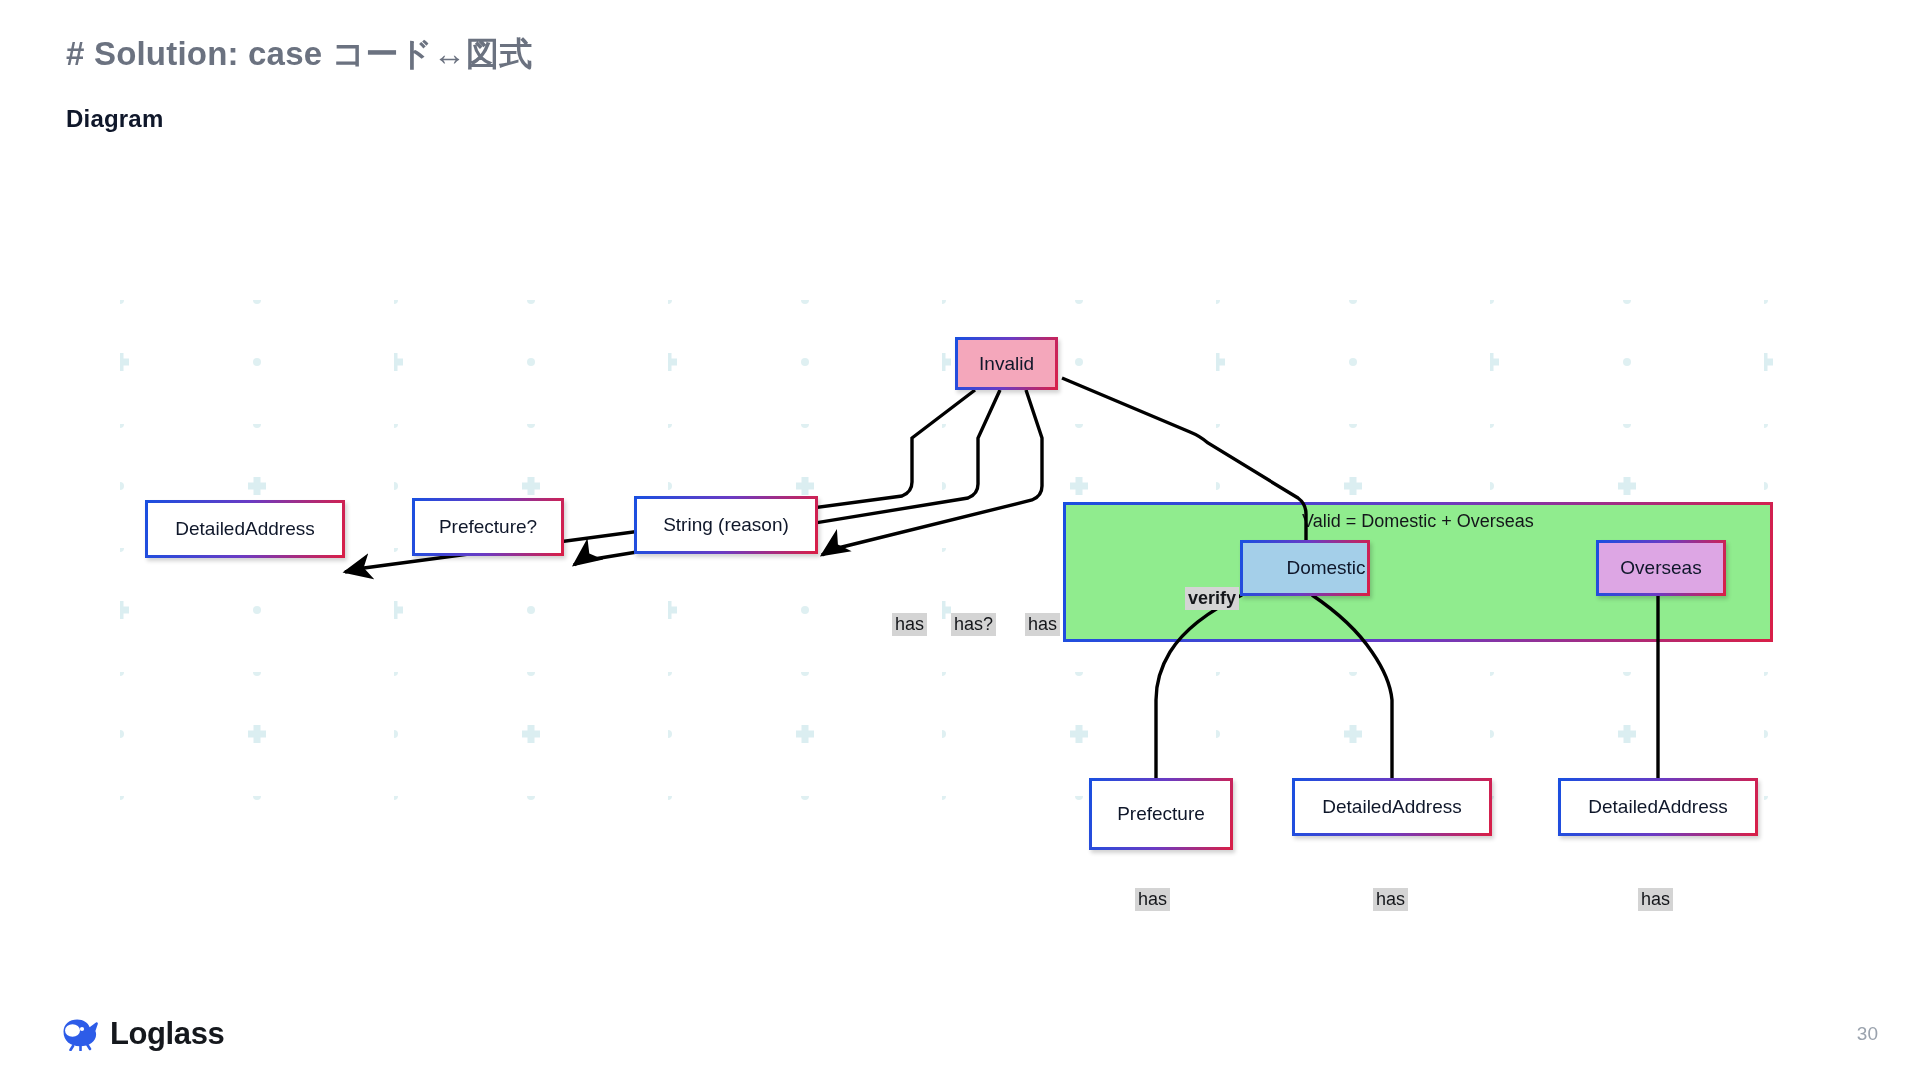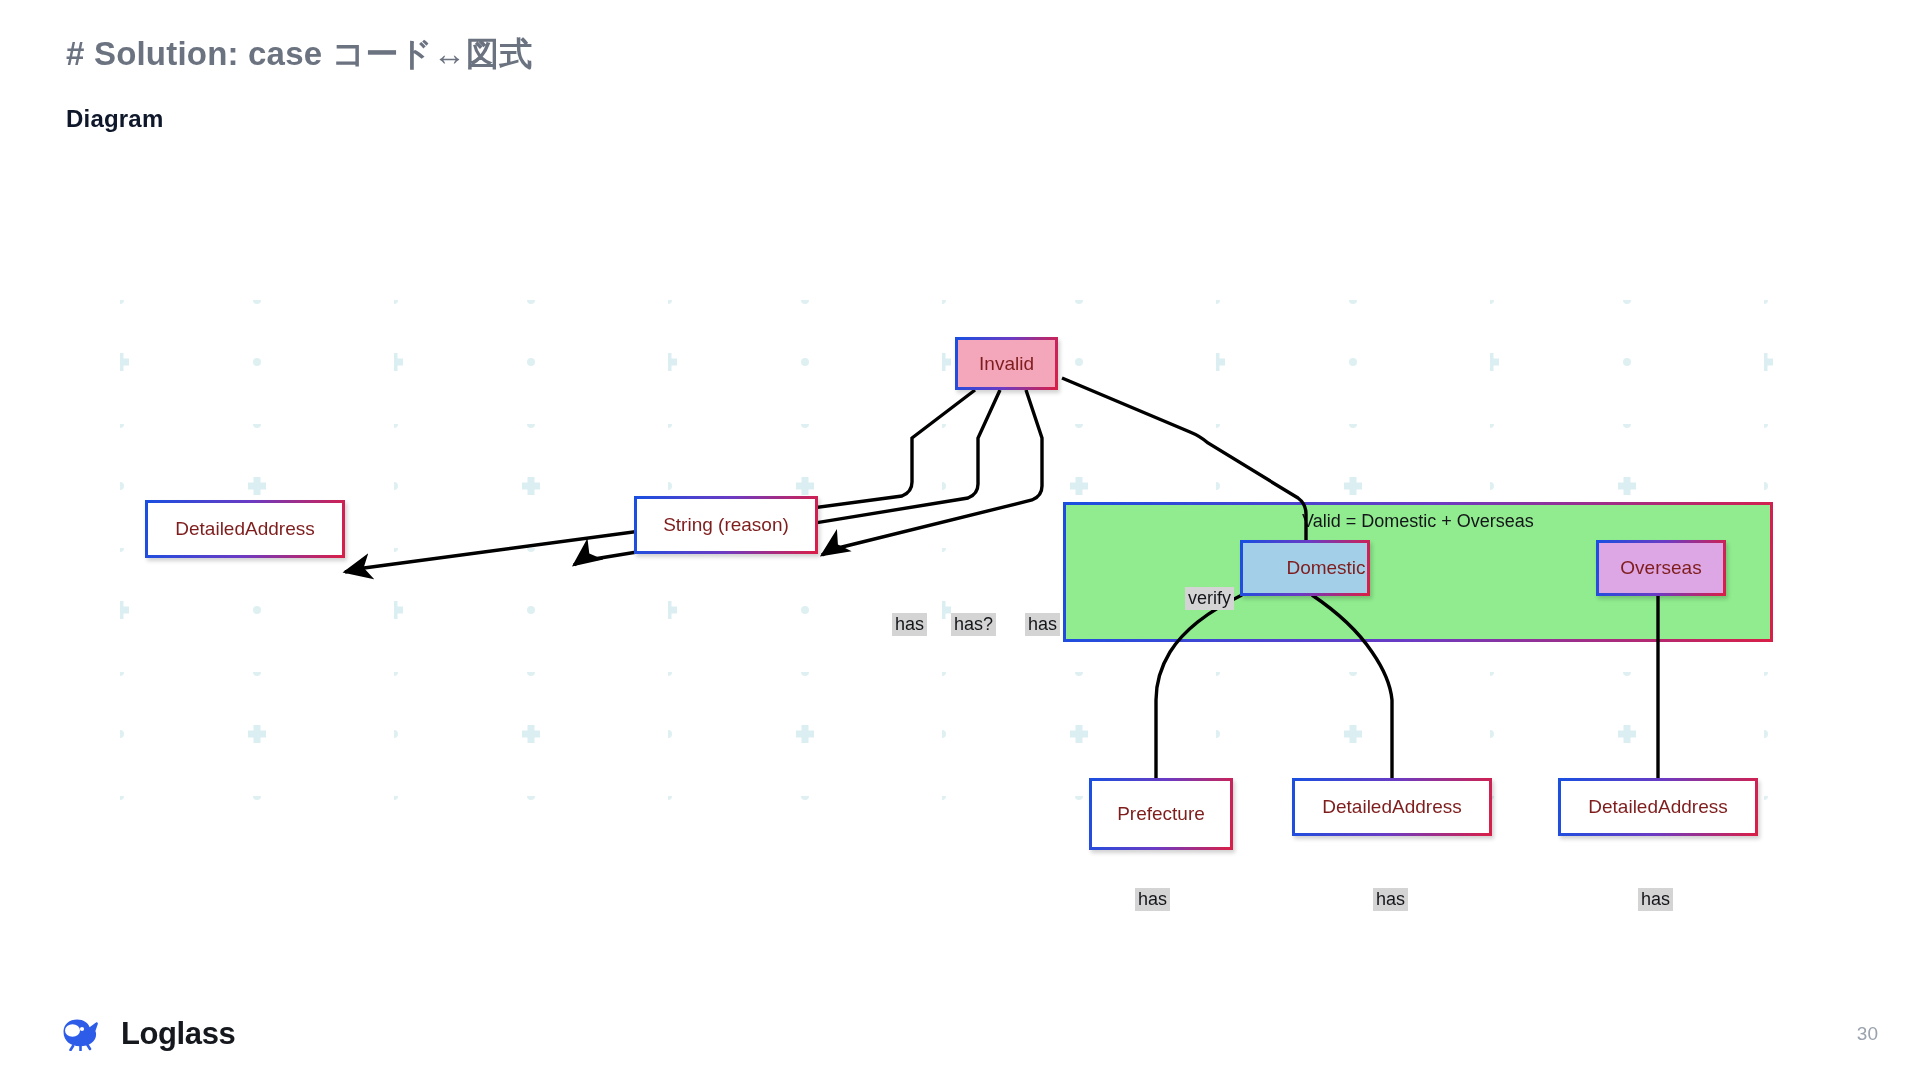--- a/index.html
+++ b/index.html
@@ -102,21 +102,21 @@
   .node {
     position: absolute;
     box-sizing: border-box;
     border-width: 3px;
     border-style: solid;
     border-image: linear-gradient(100deg, #1a4fe0 0%, #6a3bc4 50%, #d81f48 100%) 1;
     display: flex;
     align-items: center;
     justify-content: center;
     font-size: 19px;
-    color: #7f1d1d;
+    color: #0f172a;
     background: #ffffff;
     box-shadow: 2px 3px 4px rgba(0,0,0,0.18);
     white-space: nowrap;
   }
   .node.pink     { background: #f4a7bb; }
   .node.blue     { background: #a4cfe9; padding-left: 42px; }
   .node.violet   { background: #dda6e4; }
   .node.white    { background: #ffffff; }
 
   
@@ -130,21 +130,21 @@
     white-space: nowrap;
   }
 
   
   #logo-area {
     position: absolute;
     left: 58px;
     bottom: 28px;
     display: flex;
     align-items: center;
-    gap: 19px;
+    gap: 8px;
   }
   #logo-text {
     font-size: 31px;
     font-weight: 700;
     color: #15181d;
     letter-spacing: -0.4px;
   }
   #page-number {
     position: absolute;
     right: 42px;
@@ -217,20 +217,23 @@
   </div>
 
   <div class="node violet" id="node-overseas" style="left:1596px; top:360px; width:130px; height:56px;">
     <span>Overseas</span>
   </div>
 
   <div class="node white" id="node-detailedaddress-left" style="left:145px; top:320px; width:200px; height:58px;">
     <span>DetailedAddress</span>
   </div>
 
+  <div class="node white" id="node-prefecture-optional" style="left:412px; top:318px; width:152px; height:58px;">
+    <span>Prefecture?</span>
+  </div>
 
   <div class="node white" id="node-string-reason" style="left:634px; top:316px; width:184px; height:58px;">
     <span>String (reason)</span>
   </div>
 
   <div class="node white" id="node-prefecture-bottom" style="left:1089px; top:598px; width:144px; height:72px;">
     <span>Prefecture</span>
   </div>
 
   <div class="node white" id="node-detailedaddress-bottom-1" style="left:1292px; top:598px; width:200px; height:58px;">
@@ -240,21 +243,21 @@
   <div class="node white" id="node-detailedaddress-bottom-2" style="left:1558px; top:598px; width:200px; height:58px;">
     <span>DetailedAddress</span>
   </div>
 
   <div class="edge-label" style="left:892px; top:433px;">has</div>
 
   <div class="edge-label" style="left:951px; top:433px;">has?</div>
 
   <div class="edge-label" style="left:1025px; top:433px;">has</div>
 
-  <div class="edge-label" style="left:1185px; top:407px;">verify</div>
+  <div class="edge-label" style="left:1185px; top:407px;font-weight:bold;">verify</div>
 
   <div class="edge-label" style="left:1135px; top:708px;">has</div>
 
   <div class="edge-label" style="left:1373px; top:708px;">has</div>
 
   <div class="edge-label" style="left:1638px; top:708px;">has</div>
 
 </div>
 
 <div id="logo-area">

